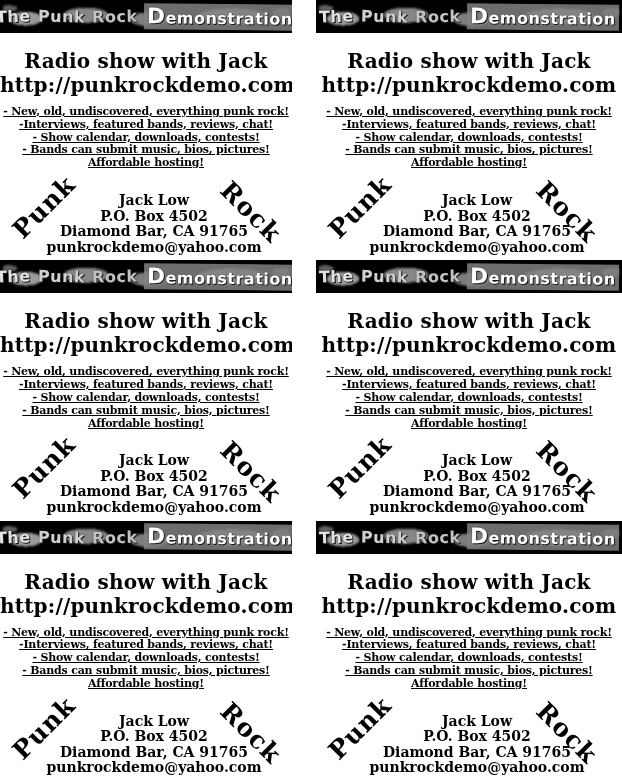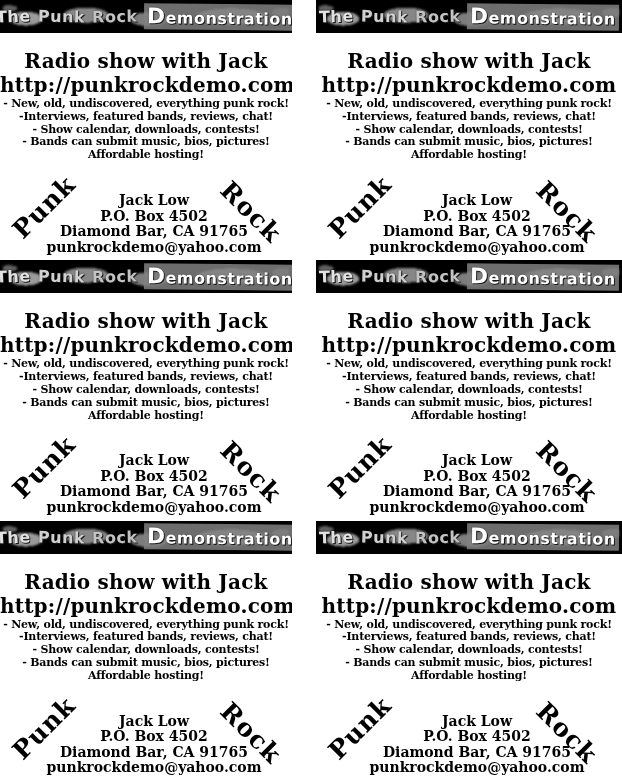--- a/index.html
+++ b/index.html
@@ -69,25 +69,26 @@
   
   .heading {
     margin-top: 16px;
     font-weight: bold;
     font-size: 20px;
     line-height: 24px;
     letter-spacing: 0.2px;
   }
   
   .bullets {
-    margin-top: 1px;
+    margin-top: 9px;
     font-weight: bold;
     font-size: 11px;
     line-height: 12.8px;
     letter-spacing: -0.2px;
+    text-decoration: underline;
   }
   
   .contact {
     position: absolute;
     left: 0; right: 0; bottom: 5px;
     font-weight: bold;
     font-size: 14px;
     line-height: 15.6px;
     margin-left: 16px;
   }

